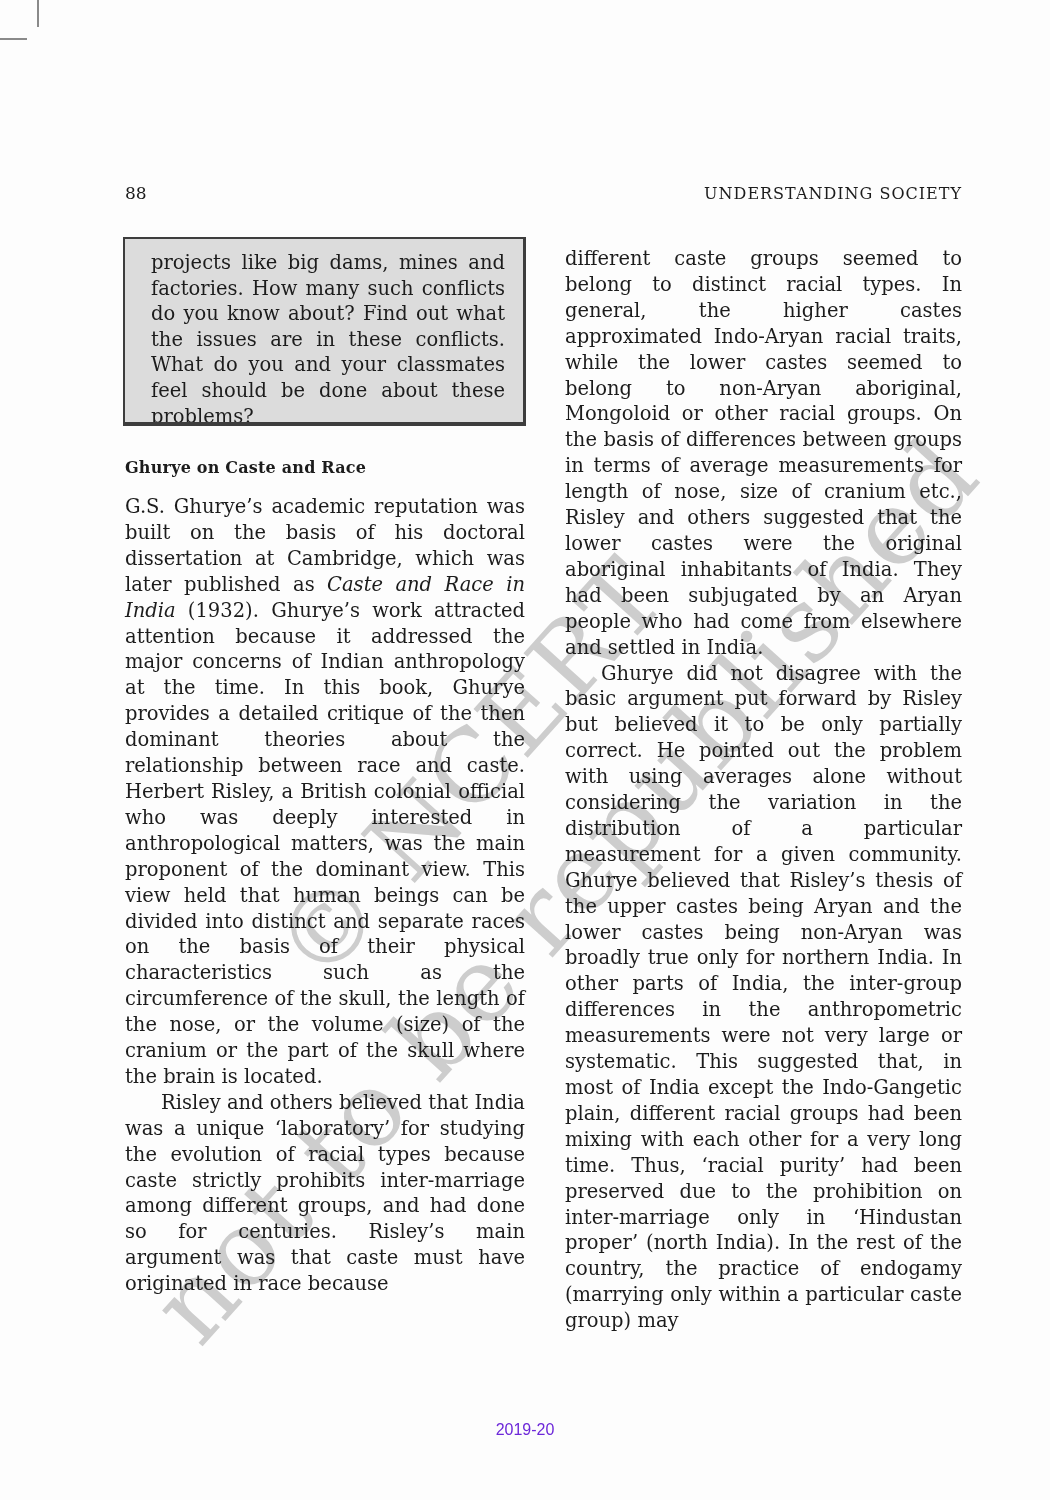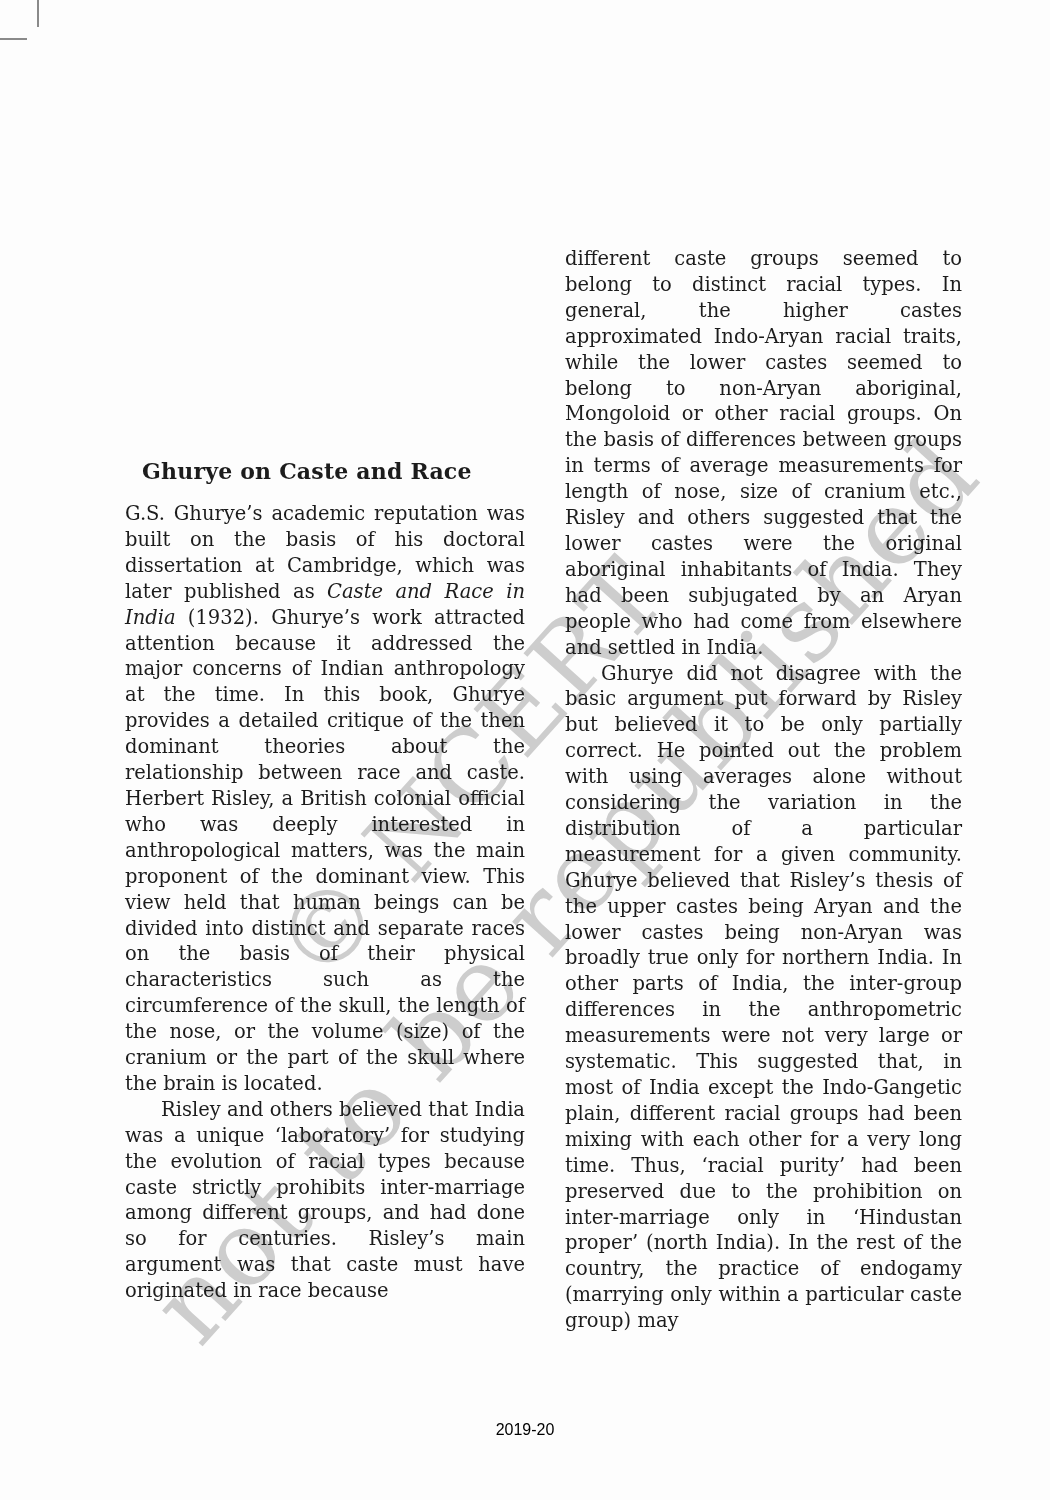--- a/index.html
+++ b/index.html
@@ -42,45 +42,52 @@
   }
   .activity-box p{
     margin:0;font-size:19.5px;line-height:25.6px;text-align:justify;
   }
 
   
   .col{position:absolute;z-index:1;}
   .col-left{left:125px;top:458px;width:400px;}
   .col-right{left:565px;top:246px;width:397px;}
   .col h2{
-    margin:0 0 17px 17px;font-size:22px;font-weight:bold;letter-spacing:0.2px;
+    margin:0 0 17px 0;font-size:16px;font-weight:bold;letter-spacing:0.2px;
   }
   .col p{
     margin:0;font-size:19.5px;line-height:25.9px;text-align:justify;
   }
   .col p.indent{text-indent:36px;}
 
   
   .pagefooter{
     position:absolute;left:0;right:0;top:1421px;z-index:1;text-align:center;
-    font-family:"Liberation Sans",sans-serif;font-size:16px;color:#000000;
+    font-family:"Liberation Sans",sans-serif;font-size:16px;color:#6d28d9;
   }
 </style>
 </head>
 <body>
 
 <div class="page">
 
   <div class="cropmark-v"></div>
   <div class="cropmark-h"></div>
 
   <div class="watermark wm1">© NCERT</div>
   <div class="watermark wm2">not to be republished</div>
 
+  <div class="pageheader">
+    <span class="pagenum">88</span>
+    <span class="runhead">UNDERSTANDING SOCIETY</span>
+  </div>
 
+  <div class="activity-box">
+    <p>projects like big dams, mines and factories.  How many such conflicts do you know about?  Find out what the issues are in these conflicts. What do you and your classmates feel should be done about these problems?</p>
+  </div>
 
   <div class="col col-left">
     <h2>Ghurye on Caste and Race</h2>
     <p><span>G.S. Ghurye’s academic reputation was built on the basis of his doctoral dissertation at Cambridge, which was later published as </span><i>Caste and Race in India</i><span> (1932). Ghurye’s work attracted attention because it addressed the major concerns of Indian anthropology at the time.  In this book, Ghurye provides a detailed critique of the then dominant theories about the relationship between race and caste. Herbert Risley, a British colonial official who was deeply interested in anthropological matters, was the main proponent of the dominant view.  This view held that human beings can be divided into distinct and separate races on the basis of their physical characteristics such as the circumference of the skull, the length of the nose, or the volume (size) of the cranium or the part of the skull where the brain is located.</span></p>
     <p class="indent">Risley and others believed that India was a unique ‘laboratory’ for studying the evolution of racial types because caste strictly prohibits inter-marriage among different groups, and had done so for centuries.  Risley’s main argument was that caste must have originated in race because</p>
   </div>
 
   <div class="col col-right">
     <p>different caste groups seemed to belong to distinct racial types.  In general, the higher castes approximated Indo-Aryan racial traits, while the lower castes seemed to belong to non-Aryan aboriginal, Mongoloid or other racial groups.  On the basis of differences between groups in terms of average measurements for length of nose, size of cranium etc., Risley and others suggested that the lower castes were the original aboriginal inhabitants of India.  They had been subjugated by an Aryan people who had come from elsewhere and settled in India.</p>
     <p class="indent">Ghurye did not disagree with the basic argument put forward by Risley but believed it to be only partially correct. He pointed out the problem with using averages alone without considering the variation in the distribution of a particular measurement for a given community.  Ghurye believed that Risley’s thesis of the upper castes being Aryan and the lower castes being non-Aryan was broadly true only for northern India.  In other parts of India, the inter-group differences in the anthropometric measurements were not very large or systematic.  This suggested that, in most of India except the Indo-Gangetic plain, different racial groups had been mixing with each other for a very long time.  Thus, ‘racial purity’ had been preserved due to the prohibition on inter-marriage only in ‘Hindustan proper’ (north India). In the rest of the country, the practice of endogamy (marrying only within a particular caste group) may</p>

